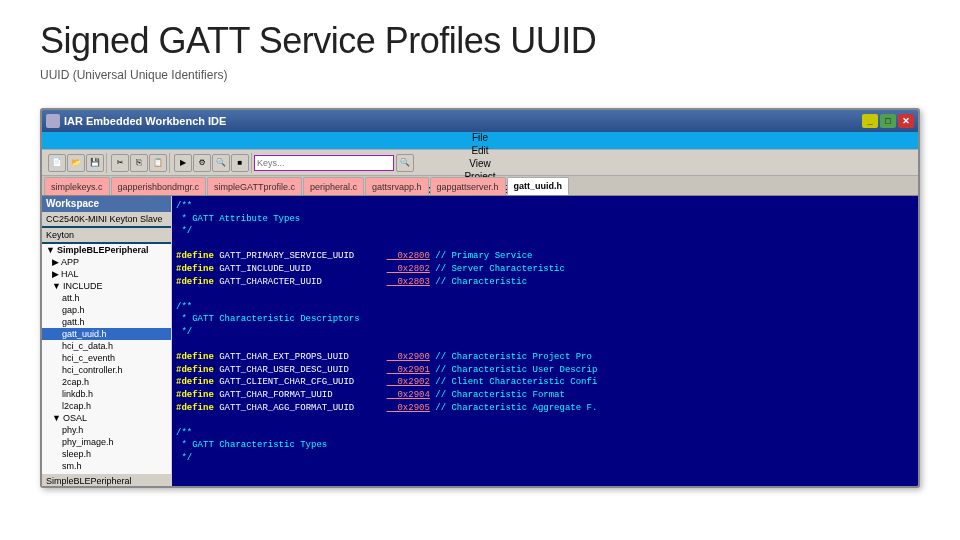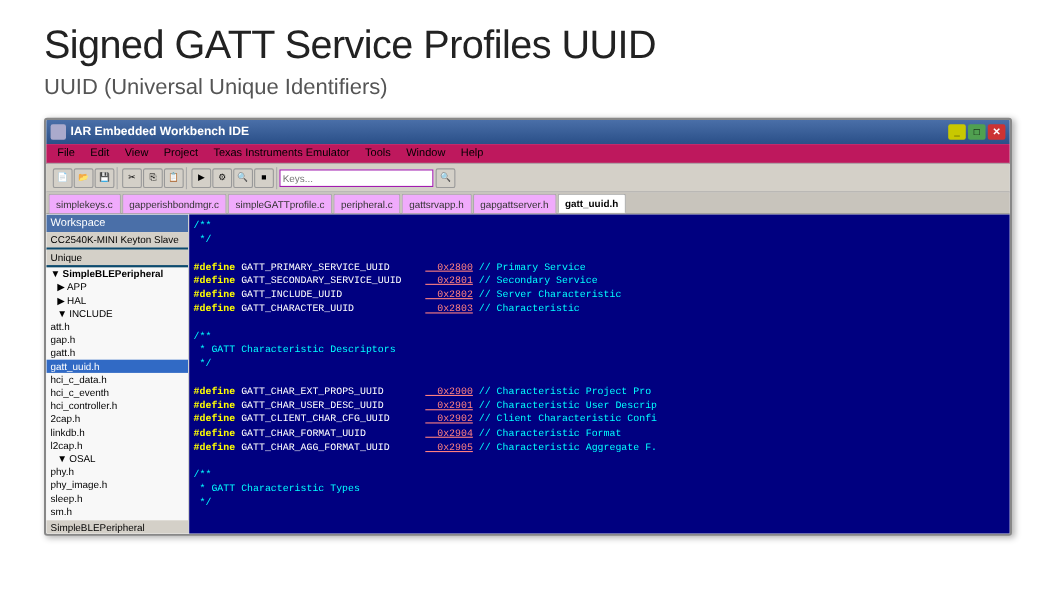--- a/index.html
+++ b/index.html
@@ -17,23 +17,23 @@
 
     .main-title {
       font-size: 36px;
       font-weight: 300;
       color: #222;
       margin-bottom: 6px;
       letter-spacing: -0.5px;
     }
 
     .subtitle {
-      font-size: 20px;
+      font-size: 12px;
       color: #555;
-      margin-bottom: 16px;
+      margin-bottom: 26px;
     }
 
     
     .ide-window {
       border: 2px solid #888;
       border-radius: 3px;
       background: #f0f0f0;
       width: 880px;
       height: 380px;
       overflow: hidden;
@@ -84,27 +84,28 @@
       font-size: 9px;
       color: #000;
       font-weight: bold;
     }
     .tb-btn.min { background: #c8c800; }
     .tb-btn.max { background: #50a050; }
     .tb-btn.close { background: #cc3333; color: #fff; }
 
     
     .menu-bar {
-      background: #be185d;
+      background: #0ea5e9;
       height: 18px;
       display: flex;
       align-items: center;
       padding: 0 4px;
       gap: 2px;
       border-bottom: 1px solid #aaa;
+      flex-direction: column;
     }
 
     .menu-item {
       font-size: 10px;
       color: #000;
       padding: 0 6px;
       cursor: pointer;
     }
 
     
@@ -158,21 +159,21 @@
       padding: 0 2px;
       border-bottom: 1px solid #888;
       overflow: hidden;
       gap: 1px;
     }
 
     .tab {
       height: 18px;
       padding: 0 6px;
       font-size: 9px;
-      background: #f0abfc;
+      background: #fca5a5;
       border: 1px solid #aaa;
       border-bottom: none;
       border-radius: 2px 2px 0 0;
       display: flex;
       align-items: center;
       color: #333;
       cursor: pointer;
       white-space: nowrap;
     }
 
@@ -197,21 +198,21 @@
       border-right: 1px solid #ccc;
       overflow: hidden;
       display: flex;
       flex-direction: column;
     }
 
     .sidebar-header {
       background: #4a6fa8;
       color: #fff;
       font-size: 10px;
-      font-weight: normal;
+      font-weight: bold;
       padding: 2px 4px;
       height: 16px;
     }
 
     .sidebar-subheader {
       background: #d4d0c8;
       color: #000;
       font-size: 9px;
       padding: 2px 4px;
       border-bottom: 2px solid #0c4a6e;
@@ -238,21 +239,21 @@
     .sidebar-item.selected {
       background: #316ac5;
       color: #fff;
     }
 
     .sidebar-item.folder {
       font-weight: bold;
     }
 
     .tree-indent { padding-left: 10px; }
-    .tree-indent2 { padding-left: 4px; }
+    .tree-indent2 { padding-left: 20px; }
 
     
     .code-area {
       flex: 1;
       overflow: hidden;
       background: #000080;
       font-family: 'Courier New', Courier, monospace;
       font-size: 9px;
       color: #fff;
       padding: 4px;
@@ -333,21 +334,21 @@
     </div>
 
     <div class="main-content">
 
       <div class="sidebar">
         <div class="sidebar-header">Workspace</div>
         <div class="sidebar-subheader">
           <span>CC2540K-MINI Keyton Slave</span>
         </div>
         <div class="sidebar-subheader">
-          <span>Unique</span>
+          <span>Keyton</span>
         </div>
         <div class="sidebar-content">
           <div class="sidebar-item folder">
             <span>▼</span>
             <span>SimpleBLEPeripheral</span>
           </div>
           <div class="sidebar-item tree-indent">
             <span>▶</span>
             <span>APP</span>
           </div>
@@ -411,24 +412,24 @@
           </div>
 
         </div>
         <div class="sidebar-subheader">
           <span>SimpleBLEPeripheral</span>
         </div>
       </div>
 
       <div class="code-area">
         <div class="code-line"><span class="code-comment">/**</span></div>
+        <div class="code-line"><span class="code-comment"> * GATT Attribute Types</span></div>
         <div class="code-line"><span class="code-comment"> */</span></div>
         <div class="code-line">&nbsp;</div>
         <div class="code-line"><span class="code-keyword">#define</span><span class="code-define"> GATT_PRIMARY_SERVICE_UUID      </span><span class="code-value">  0x2800</span><span class="code-comment"> // Primary Service</span></div>
-        <div class="code-line"><span class="code-keyword">#define</span><span class="code-define"> GATT_SECONDARY_SERVICE_UUID    </span><span class="code-value">  0x2801</span><span class="code-comment"> // Secondary Service</span></div>
         <div class="code-line"><span class="code-keyword">#define</span><span class="code-define"> GATT_INCLUDE_UUID              </span><span class="code-value">  0x2802</span><span class="code-comment"> // Server Characteristic</span></div>
         <div class="code-line"><span class="code-keyword">#define</span><span class="code-define"> GATT_CHARACTER_UUID            </span><span class="code-value">  0x2803</span><span class="code-comment"> // Characteristic</span></div>
         <div class="code-line">&nbsp;</div>
         <div class="code-line"><span class="code-comment">/**</span></div>
         <div class="code-line"><span class="code-comment"> * GATT Characteristic Descriptors</span></div>
         <div class="code-line"><span class="code-comment"> */</span></div>
         <div class="code-line">&nbsp;</div>
         <div class="code-line"><span class="code-keyword">#define</span><span class="code-define"> GATT_CHAR_EXT_PROPS_UUID       </span><span class="code-value">  0x2900</span><span class="code-comment"> // Characteristic Project Pro</span></div>
         <div class="code-line"><span class="code-keyword">#define</span><span class="code-define"> GATT_CHAR_USER_DESC_UUID       </span><span class="code-value">  0x2901</span><span class="code-comment"> // Characteristic User Descrip</span></div>
         <div class="code-line"><span class="code-keyword">#define</span><span class="code-define"> GATT_CLIENT_CHAR_CFG_UUID      </span><span class="code-value">  0x2902</span><span class="code-comment"> // Client Characteristic Confi</span></div>

